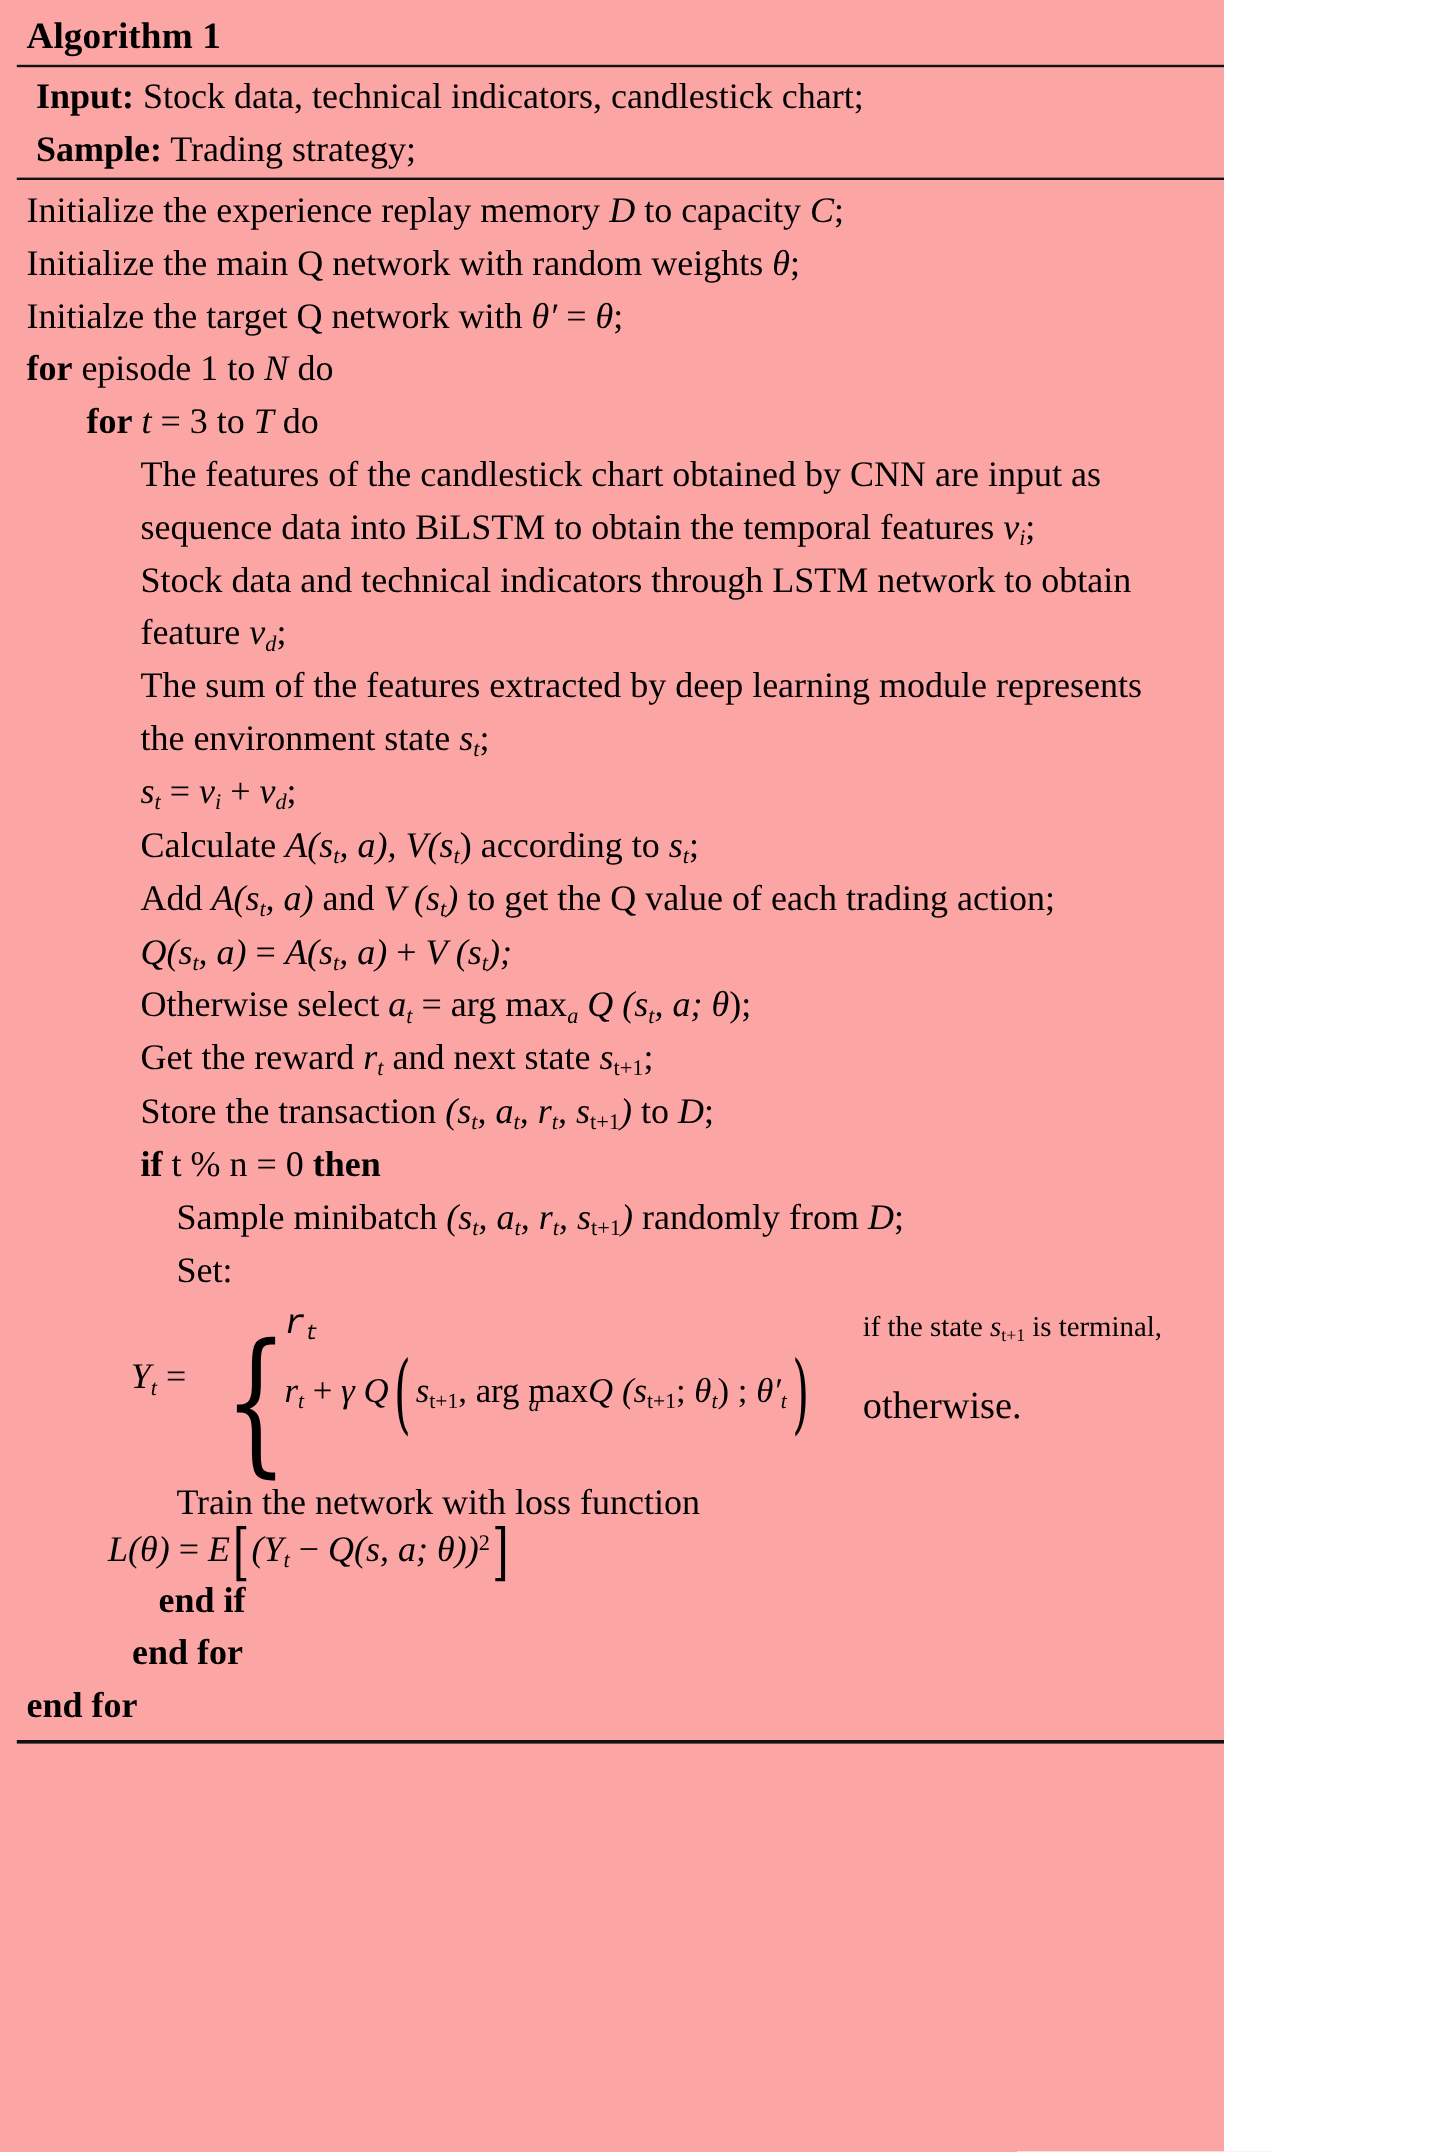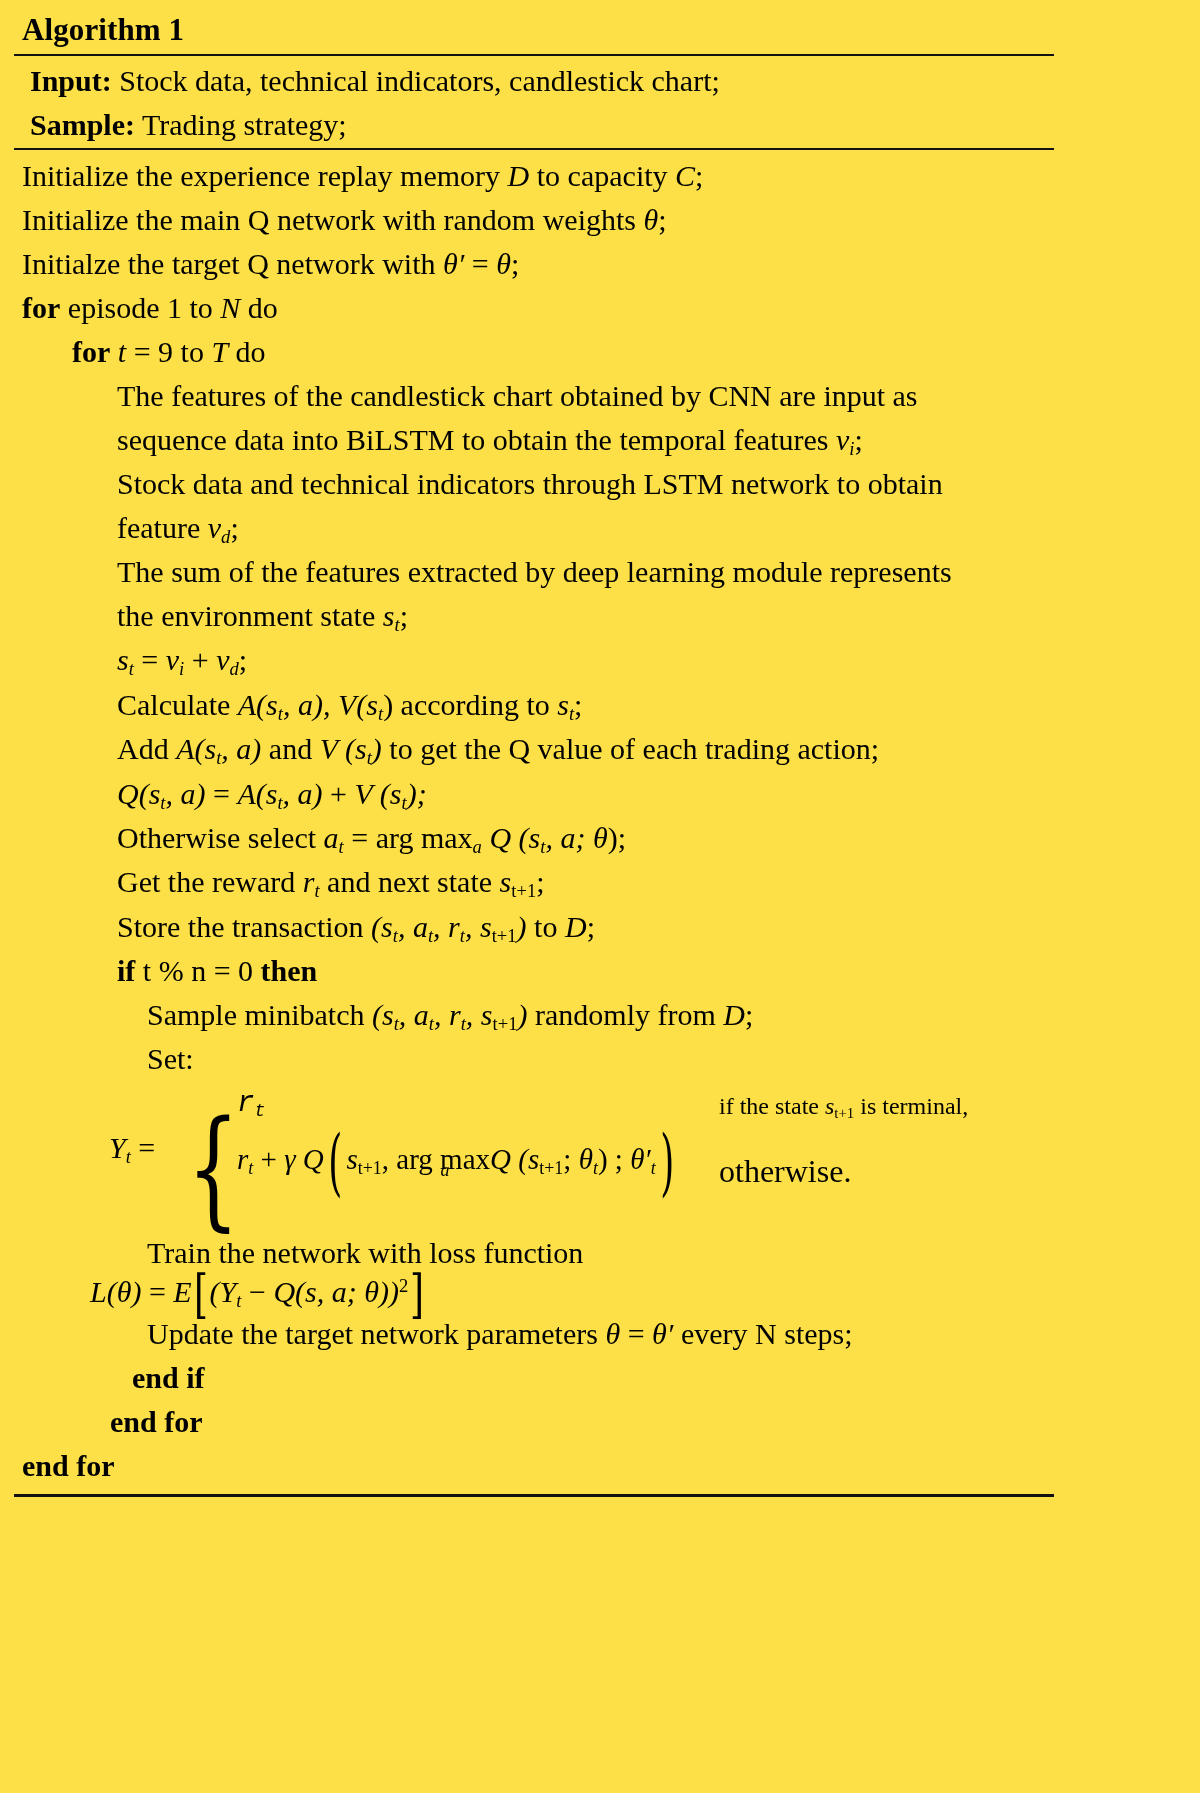--- a/index.html
+++ b/index.html
@@ -5,24 +5,24 @@
   html, body {
     margin: 0;
     padding: 0;
     background: #ffffff;
   }
   body {
     font-family: "Liberation Serif", "DejaVu Serif", serif;
     color: #000000;
   }
   #page {
-    width: 1200px;
+    width: 1020px;
     height: 1793px;
     position: relative;
-    background: #fde047;
+    background: #fca5a5;
     box-sizing: border-box;
     padding: 0;
     overflow: hidden;
   }
   .algo-box {
     position: absolute;
     left: 14px;
     top: 8px;
     width: 1040px;
   }
@@ -194,21 +194,21 @@
     <div class="body-block">
 
       <div class="line ind0"><span>Initialize the experience replay memory </span><i>D</i><span> to capacity </span><i>C</i><span>;</span></div>
 
       <div class="line ind0"><span>Initialize the main Q network with random weights </span><i>θ</i><span>;</span></div>
 
       <div class="line ind0"><span>Initialze the target Q network with </span><i>θ′</i><span> = </span><i>θ</i><span>;</span></div>
 
       <div class="line ind0"><b>for</b><span> episode 1 to </span><i>N</i><span> do</span></div>
 
-      <div class="line ind1"><b>for</b><i> t</i><span> = 9 to </span><i>T</i><span> do</span></div>
+      <div class="line ind1"><b>for</b><i> t</i><span> = 3 to </span><i>T</i><span> do</span></div>
 
       <div class="line wrap ind2" style="width:845px"><span>The features of the candlestick chart obtained by CNN are input as sequence data into BiLSTM to obtain the temporal features </span><i>v</i><sub>i</sub><span>;</span></div>
 
       <div class="line wrap ind2" style="width:845px"><span>Stock data and technical indicators through LSTM network to obtain feature </span><i>v</i><sub>d</sub><span>;</span></div>
 
       <div class="line wrap ind2" style="width:845px"><span>The sum of the features extracted by deep learning module represents the environment state </span><i>s</i><sub>t</sub><span>;</span></div>
 
       <div class="line ind2"><i>s</i><sub>t</sub><span> = </span><i>v</i><sub>i</sub><span> + </span><i>v</i><sub>d</sub><span>;</span></div>
 
       <div class="line ind2"><span>Calculate </span><i>A</i><i>(s</i><sub>t</sub><i>, a), </i><i>V</i><i>(s</i><sub>t</sub><span>) according to </span><i>s</i><sub>t</sub><span>;</span></div>
@@ -240,21 +240,20 @@
 
         <div class="cond1"><span>if the state </span><i>s</i><sub class="up">t+1</sub><span> is terminal,</span></div>
 
         <div class="cond2">otherwise.</div>
       </div>
 
       <div class="line ind3">Train the network with loss function</div>
 
       <div class="loss-line"><i>L</i><i>(θ)</i><span> = </span><i>E</i><span class="bigbracket">[</span><i>(Y</i><sub>t</sub><span> − </span><i>Q</i><i>(s, a; </i><i>θ</i><i>))</i><sup>2</sup><span class="bigbracket">]</span></div>
 
-      <div class="line ind3"><span>Update the target network parameters </span><i>θ</i><span> = </span><i>θ′</i><span> every N steps;</span></div>
 
       <div class="line ind-endif"><b>end if</b></div>
       <div class="line ind-endfor2"><b>end for</b></div>
       <div class="line ind0"><b>end for</b></div>
 
     </div>
 
     <hr class="rule rule-bottom">
   </div>
 </div>

